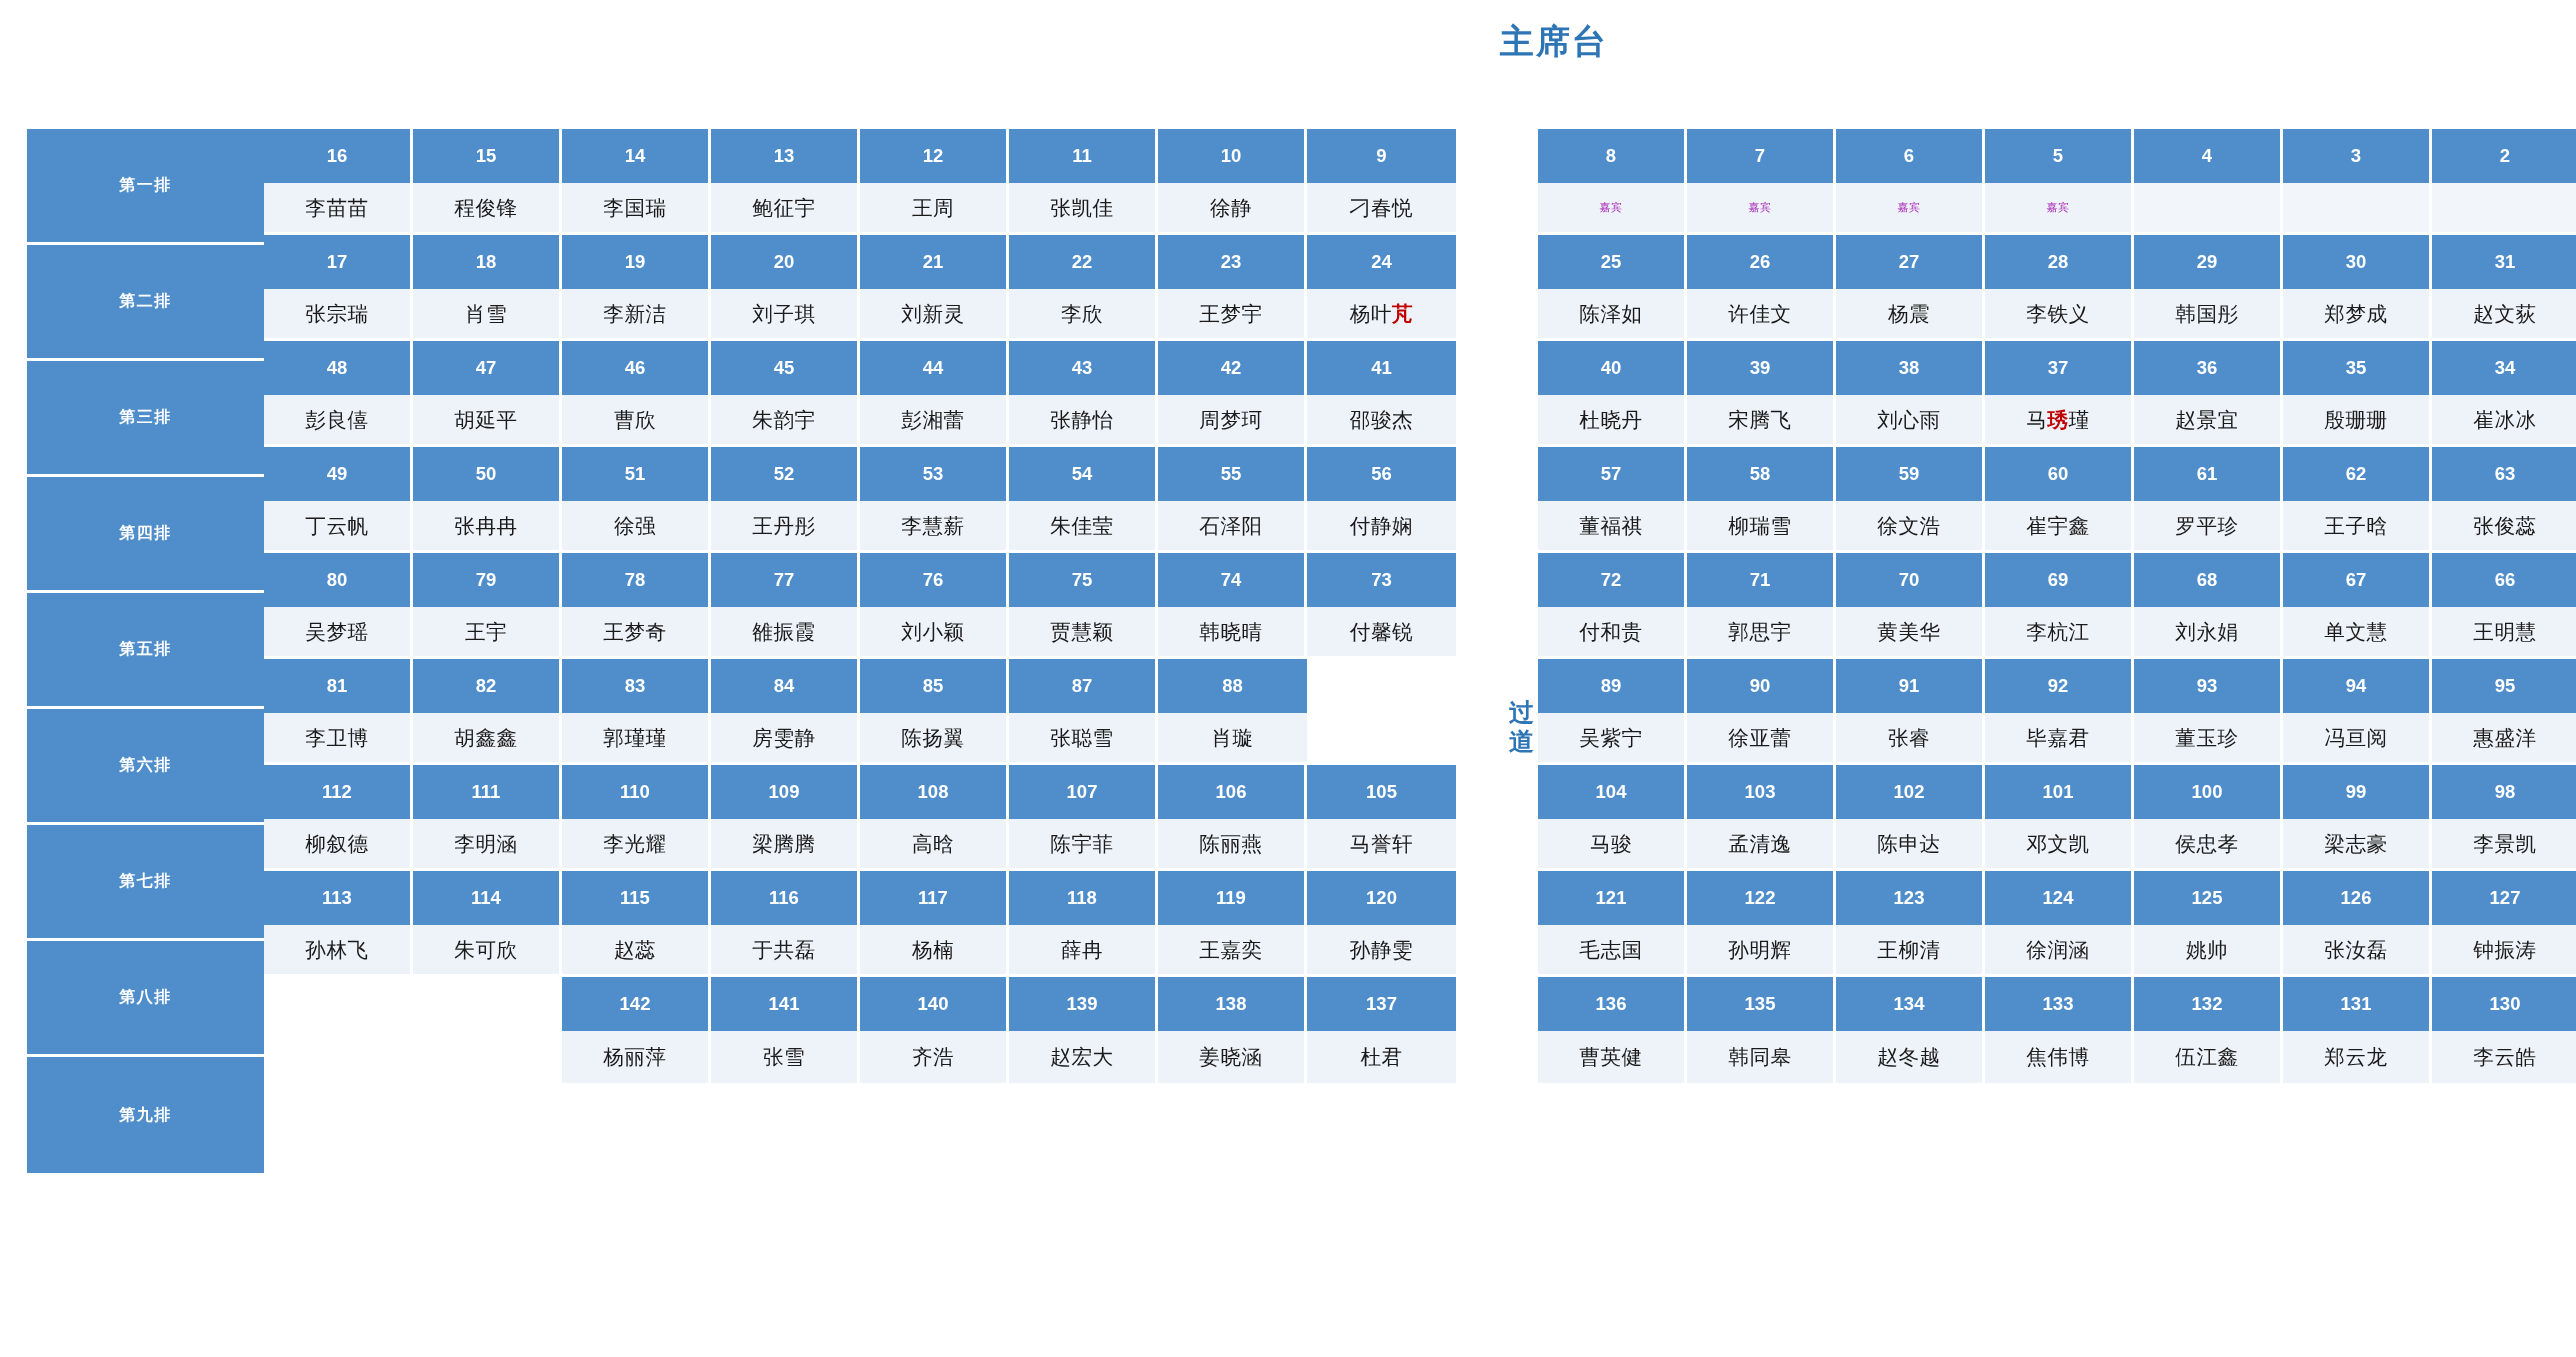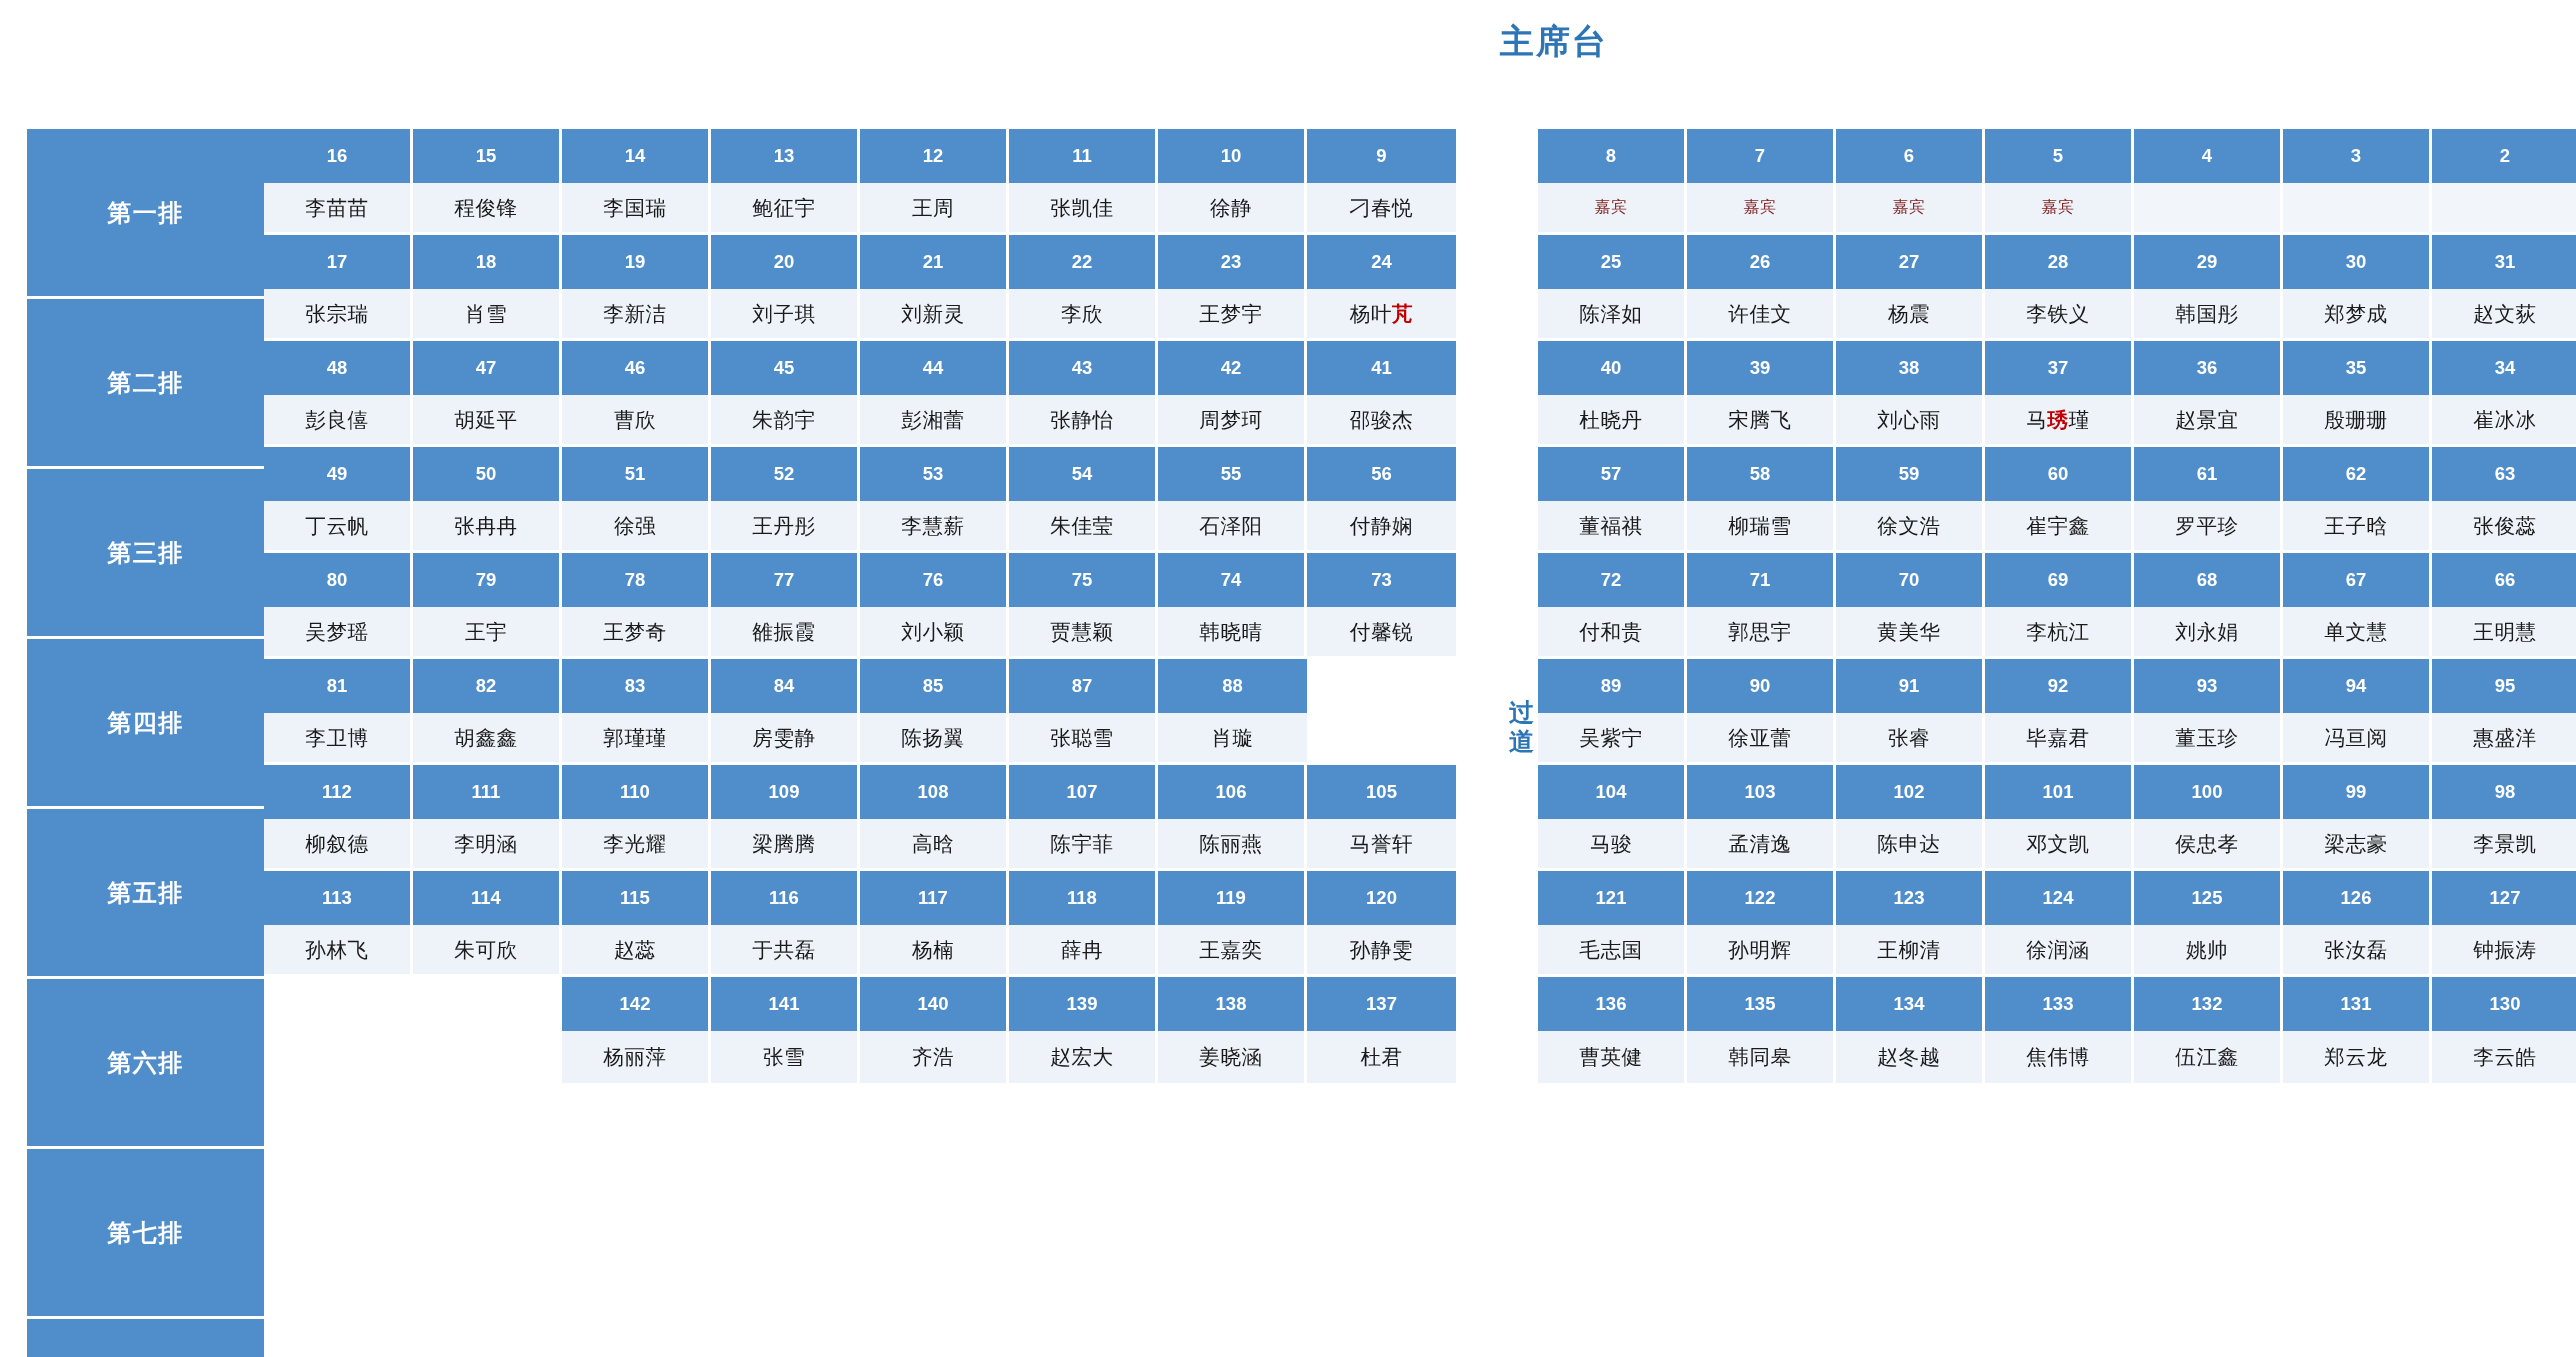--- a/index.html
+++ b/index.html
@@ -50,24 +50,24 @@
     top: 129px;
     left: 27px;
     display: flex;
     align-items: flex-start;
   }
 
   
   .rowlabel-col { display: flex; flex-direction: column; }
   .rowlabel {
     width: 237px;
-    height: 170px;
+    height: 116px;
     background: #4f8ecb;
     color: #ffffff;
-    font-size: 24px;
+    font-size: 16px;
     font-weight: bold;
     display: flex;
     align-items: center;
     justify-content: center;
     letter-spacing: 1.5px;
     border-bottom: 3.1px solid #ffffff;
     box-sizing: border-box;
   }
   .rowlabel.last { border-bottom: none; }
 
@@ -101,21 +101,21 @@
   .seat-name {
     flex: 1;
     background: #eef3fa;
     color: #1a1a1a;
     font-size: 20.6px;
     display: flex;
     align-items: center;
     justify-content: center;
     letter-spacing: 0.5px;
   }
-  .seat-name.guest { color: #7f1d1d; font-size: 16px; }
+  .seat-name.guest { color: #a21caf; font-size: 11px; }
   .seat-name.empty { background: #f2f6fb; }
   .seat-num.empty { background: #ffffff; }
   .seat-name.blank { background: #ffffff; }
 
   
   .aisle-gap { width: 82px; }
 
   
   .hl { color: #c00000; font-weight: bold; }
 </style>

